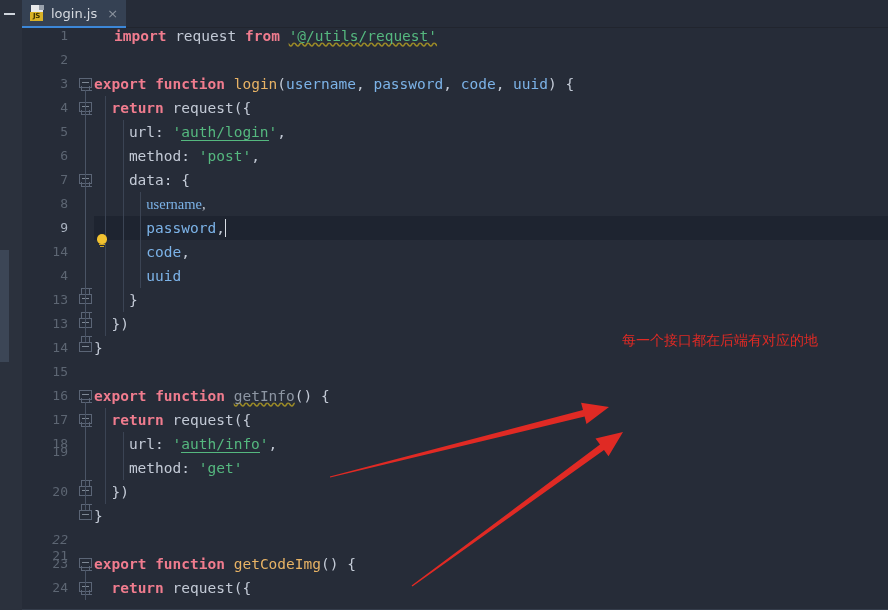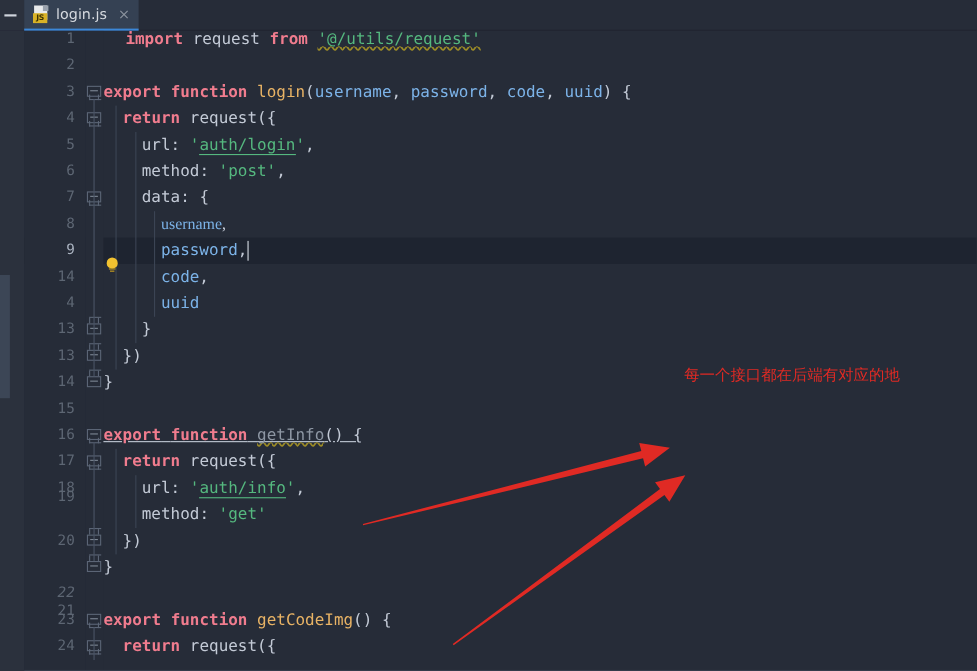--- a/index.html
+++ b/index.html
@@ -359,21 +359,21 @@
         <div class="code" style="top: 116px; left: 34.88px;"><span class="prop">method</span><span class="punc">: </span><span class="str">'post'</span><span class="punc">,</span></div>
         <div class="code" style="top: 140px; left: 34.88px;"><span class="prop">data</span><span class="punc">: {</span></div>
         <div class="code" style="top: 164px; left: 52.32px; font-family: Liberation Serif, serif;"><span class="var">username</span><span class="punc">,</span></div>
         <div class="code" style="top: 188px; left: 52.32px;"><span class="var">password</span><span class="punc">,</span></div>
         <div class="code" style="top: 212px; left: 52.32px;"><span class="var">code</span><span class="punc">,</span></div>
         <div class="code" style="top: 236px; left: 52.32px;"><span class="var">uuid</span></div>
         <div class="code" style="top: 260px; left: 34.88px;"><span class="punc">}</span></div>
         <div class="code" style="top: 284px; left: 17.44px;"><span class="punc">})</span></div>
         <div class="code" style="top: 308px; left: 0px;"><span class="punc">}</span></div>
         <div class="code" style="top: 332px; left: 0px;"></div>
-        <div class="code" style="top: 356px; left: 0px; text-decoration: underline;"><span class="kw">export</span><span class="punc"> </span><span class="kw">function</span><span class="punc"> </span><span class="fn-u squiggle">getInfo</span><span class="punc">() {</span></div>
+        <div class="code" style="top: 356px; left: 0px;"><span class="kw">export</span><span class="punc"> </span><span class="kw">function</span><span class="punc"> </span><span class="fn-u squiggle">getInfo</span><span class="punc">() {</span></div>
         <div class="code" style="top: 380px; left: 17.44px;"><span class="kw">return</span><span class="punc"> </span><span class="ident">request</span><span class="punc">({</span></div>
         <div class="code" style="top: 404px; left: 34.88px;"><span class="prop">url</span><span class="punc">: </span><span class="str">'</span><span class="str link-underline">auth/info</span><span class="str">'</span><span class="punc">,</span></div>
         <div class="code" style="top: 428px; left: 34.88px;"><span class="prop">method</span><span class="punc">: </span><span class="str">'get'</span></div>
         <div class="code" style="top: 452px; left: 17.44px;"><span class="punc">})</span></div>
         <div class="code" style="top: 476px; left: 0px;"><span class="punc">}</span></div>
         <div class="code" style="top: 500px; left: 0px;"></div>
         <div class="code" style="top: 524px; left: 0px;"><span class="kw">export</span><span class="punc"> </span><span class="kw">function</span><span class="punc"> </span><span class="fn">getCodeImg</span><span class="punc">() {</span></div>
         <div class="code" style="top: 548px; left: 17.44px;"><span class="kw">return</span><span class="punc"> </span><span class="ident">request</span><span class="punc">({</span></div>
         <div class="iguide" style="left: 11.44px; top: 68px; height: 240px;"></div>
         <div class="iguide" style="left: 28.88px; top: 92px; height: 192px;"></div>

